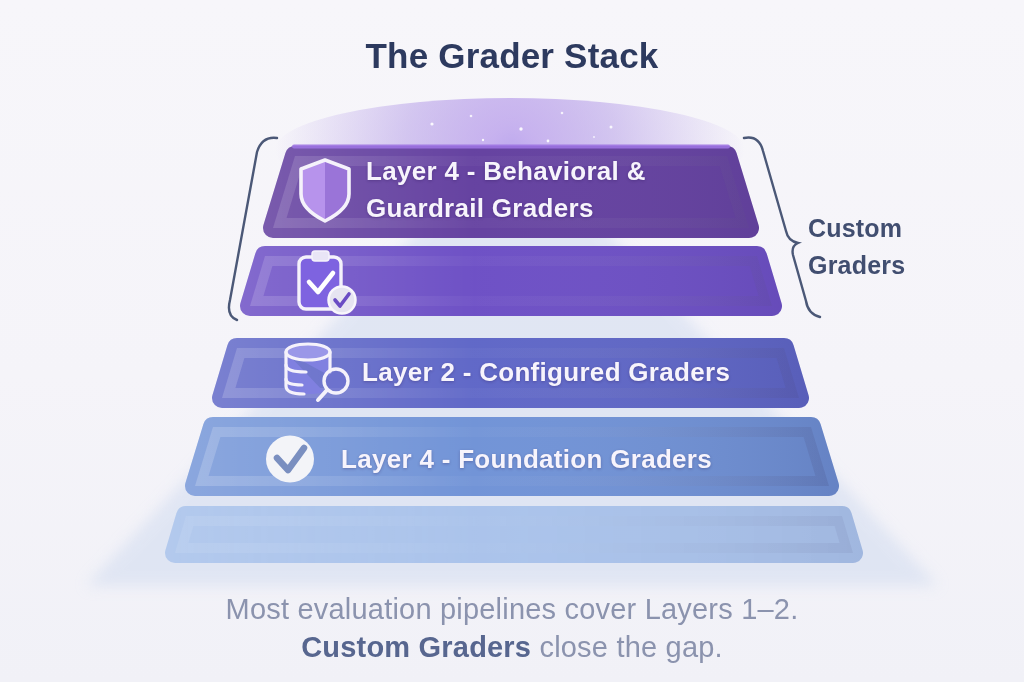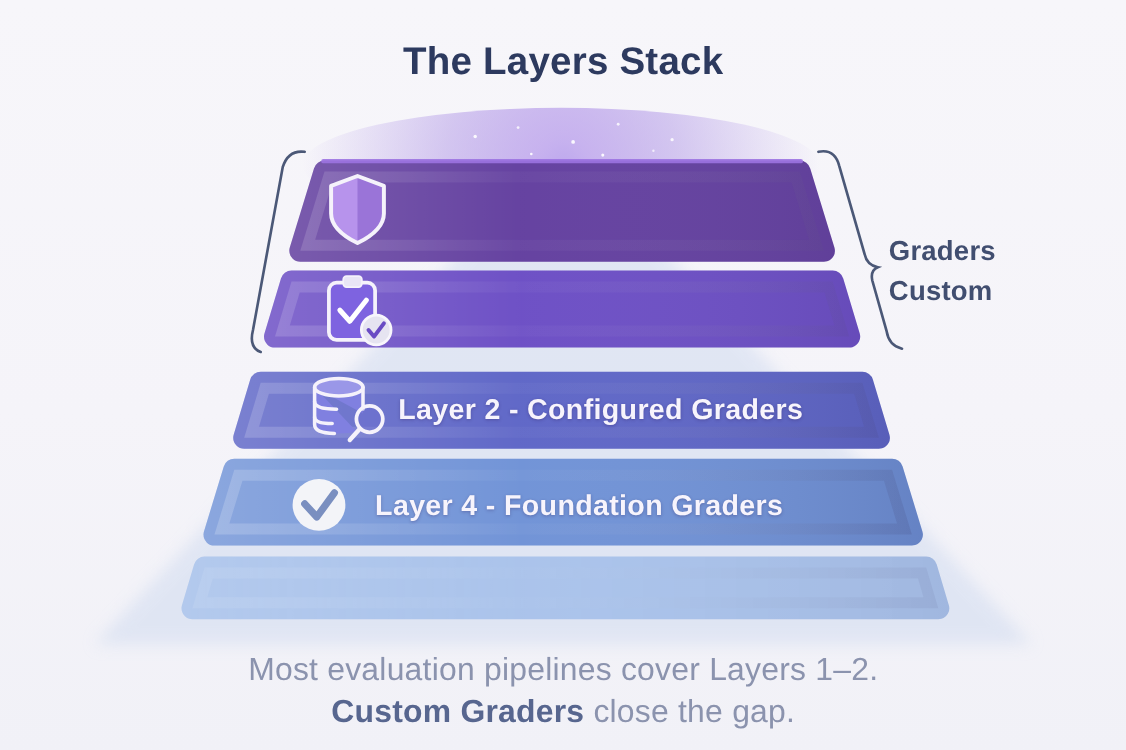--- a/index.html
+++ b/index.html
@@ -122,29 +122,33 @@
       <circle cx="336" cy="381" r="12" fill="#6e6cd2" fill-opacity="0.35" stroke="#f5f2fb" stroke-width="3.4"></circle>
       <line x1="327" y1="390" x2="318" y2="400" stroke="#f5f2fb" stroke-width="4" stroke-linecap="round"></line>
     </g>
 
     <g>
       <ellipse cx="290" cy="459" rx="24" ry="23.5" fill="#f3f4f8"></ellipse>
       <polyline points="277,458 288,470 304,448" fill="none" stroke="#7a8fc0" stroke-width="6.5" stroke-linecap="round" stroke-linejoin="round"></polyline>
     </g>
   </svg>
 
-  <div id="title" class="abs">The Layers Stack</div>
+  <div id="title" class="abs">The Grader Stack</div>
 
+  <div class="abs layer-label l4-lines" style="left:366px;top:153px">
+    <div>Layer 4 - Behavioral &amp;</div>
+    <div>Guardrail Graders</div>
+  </div>
 
 
   <div class="abs layer-label" style="left:362px;top:357px">Layer 2 - Configured Graders</div>
 
   <div class="abs layer-label" style="left:341px;top:444px">Layer 4 - Foundation Graders</div>
 
   <div id="bracket-label" class="abs">
+    <div>Custom</div>
     <div>Graders</div>
-    <div>Custom</div>
   </div>
 
   <div id="caption-line1" class="abs caption">Most evaluation pipelines cover Layers 1–2.</div>
   <div id="caption-line2" class="abs caption"><span class="bold">Custom Graders</span><span> close the gap.</span></div>
 
 </div>
 
 </body></html>

